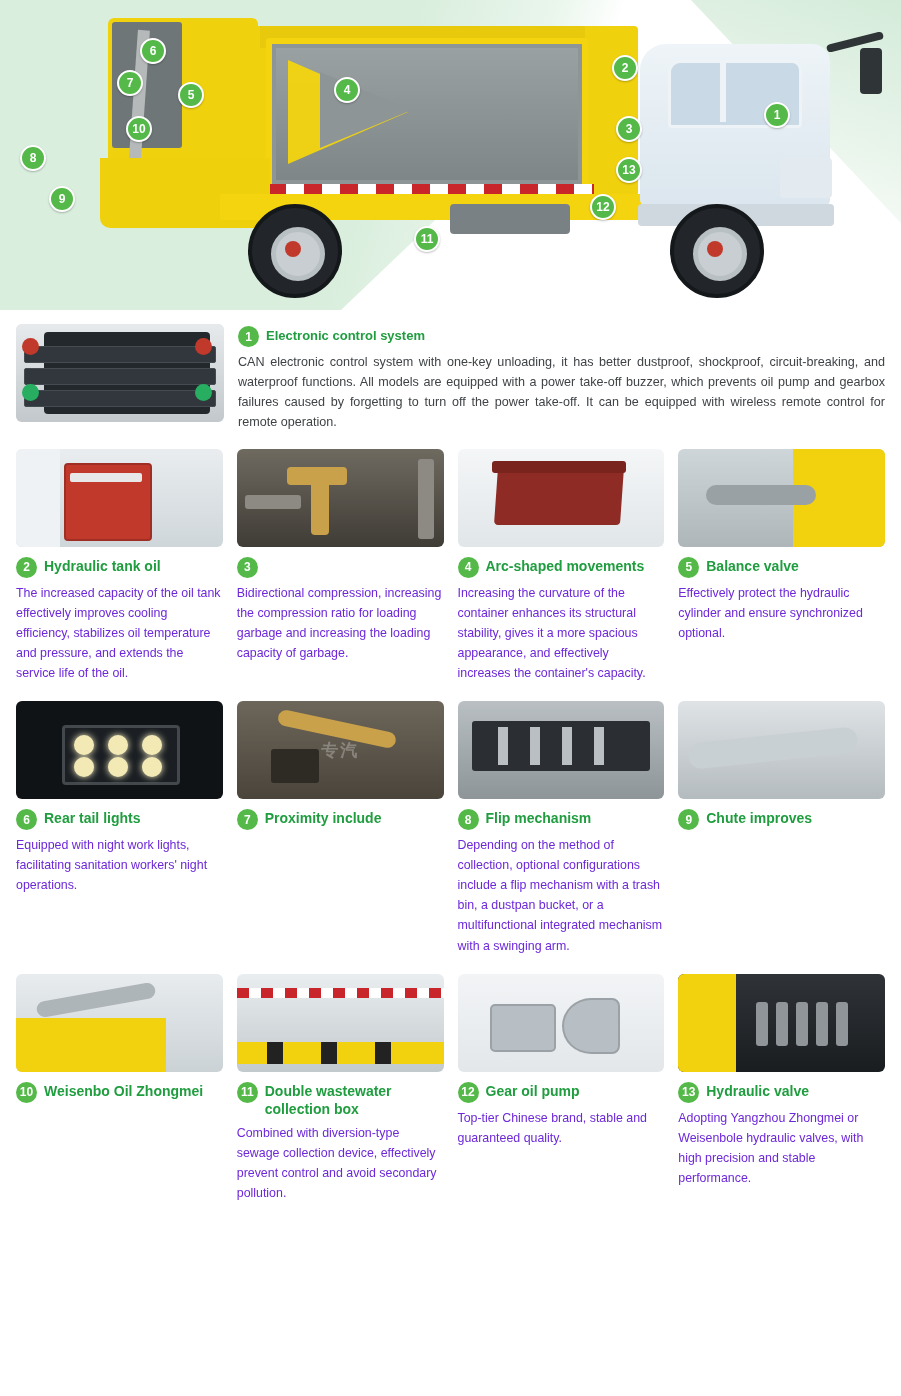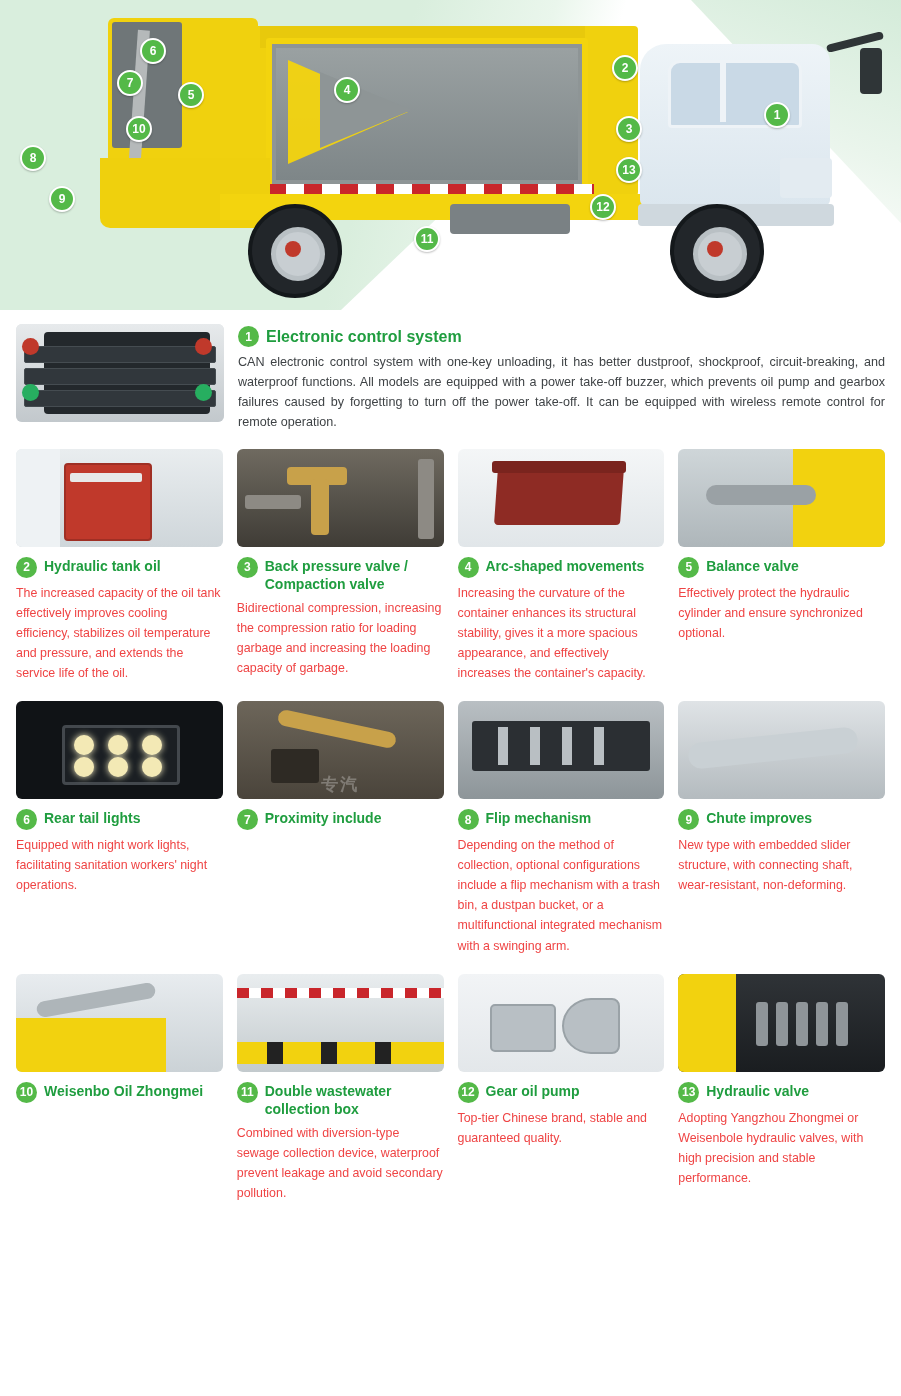--- a/index.html
+++ b/index.html
@@ -93,32 +93,32 @@
   .panel-face{position:absolute;left:28px;top:8px;right:14px;bottom:8px;background:#23282c;border-radius:4px;}
   .panel-row{position:absolute;left:8px;right:8px;height:15px;background:#31373c;border-radius:2px;border:1px solid #454c51;}
   .knob{position:absolute;width:17px;height:17px;border-radius:50%;}
   .sec1-txt{flex:1 1 auto;padding-top:2px;}
   .sec-head{display:flex;align-items:center;gap:7px;}
   .num{
     width:21px;height:21px;border-radius:50%;background:#54b948;color:#fff;
     font-size:12px;font-weight:bold;display:flex;align-items:center;justify-content:center;flex:0 0 auto;
   }
   .h-title{color:#1f9d3f;font-size:15.5px;font-weight:bold;line-height:1.25;}
-  .sec1 .h-title{font-size:16px;}
+  .sec1 .h-title{font-size:13px;}
   .body-txt{color:#3f4346;font-size:12.6px;line-height:1.58;margin-top:6px;text-align:justify;}
 
   
   .grid{
     margin:16px 16px 0 16px;display:grid;grid-template-columns:repeat(4,1fr);column-gap:14px;
   }
   .card{display:flex;flex-direction:column;}
   .thumb{height:98px;border-radius:6px;overflow:hidden;position:relative;background:#dfe3e6;}
   .card-head{display:flex;align-items:flex-start;gap:7px;margin-top:10px;}
   .card-title{color:#1f9d3f;font-size:14px;font-weight:bold;line-height:1.3;}
-  .card-body{color:#ef4444;font-size:12.4px;line-height:1.62;margin-top:5px;}
+  .card-body{color:#6d28d9;font-size:12.4px;line-height:1.62;margin-top:5px;}
   .row2{margin-top:18px;}
   .row3{margin-top:18px;}
 
   
   .thA{background:linear-gradient(180deg,#e9edef 0%,#cfd6da 100%);}
   .thA .box{position:absolute;left:48px;top:14px;width:84px;height:74px;background:#c0392b;border-radius:4px;border:2px solid #9f2f24;}
   .thA .bar{position:absolute;left:54px;top:24px;width:72px;height:9px;background:#e8e8e8;border-radius:2px;}
   .thA .left{position:absolute;left:0;top:0;width:44px;height:98px;background:#eef2f4;}
 
   .thB{background:linear-gradient(180deg,#6f6a60,#3f3c36);}
@@ -157,21 +157,21 @@
   .thJ .yel{position:absolute;left:0;bottom:8px;width:100%;height:22px;background:#f2d20f;}
   .thJ .blk{position:absolute;bottom:8px;width:16px;height:22px;background:#222;}
 
   .thK{background:linear-gradient(180deg,#f2f4f6,#e3e7ea);}
   .thK .pump{position:absolute;width:62px;height:44px;background:#b8bfc4;border-radius:5px;border:2px solid #9aa2a7;}
 
   .thL{background:linear-gradient(180deg,#2f3337,#1a1d20);}
   .thL .yel{position:absolute;left:0;top:0;width:58px;height:98px;background:#f2d20f;}
   .thL .valve{position:absolute;width:12px;height:44px;background:#8f9599;border-radius:3px;}
 
-  .wm{position:absolute;left:50%;top:50%;transform:translate(-50%,-50%);color:rgba(255,255,255,.28);font-size:17px;font-weight:bold;letter-spacing:2px;white-space:nowrap;margin-top:34px;}
+  .wm{position:absolute;left:50%;top:50%;transform:translate(-50%,-50%);color:rgba(255,255,255,.28);font-size:17px;font-weight:bold;letter-spacing:2px;white-space:nowrap;}
 </style>
 </head>
 <body>
 
 <div class="page">
 
   <div class="hero">
     <div class="hero-bg-green"></div>
     <div class="hero-bg-white-wedge"></div>
     <div class="hero-bg-green2"></div>
@@ -261,21 +261,20 @@
 
     <div class="card">
       <div class="thumb thB">
         <div class="pipe" style="left:50px;top:18px;width:60px;height:18px;"></div>
         <div class="pipe" style="left:74px;top:30px;width:18px;height:56px;"></div>
         <div class="pipe2" style="left:8px;top:46px;width:56px;height:14px;"></div>
         <div class="pipe2" style="right:10px;top:10px;width:16px;height:80px;"></div>
       </div>
       <div class="card-head">
         <div class="num">3</div>
-        <div class="card-title">Back pressure valve / Compaction valve</div>
       </div>
       <div class="card-body">Bidirectional compression, increasing the compression ratio for loading garbage and increasing the loading capacity of garbage.</div>
     </div>
 
     <div class="card">
       <div class="thumb thC">
         <div class="bin"></div>
           <div class="lid"></div>
       </div>
       <div class="card-head">
@@ -345,21 +344,20 @@
     </div>
 
     <div class="card">
       <div class="thumb thH">
         <div class="tube"></div>
       </div>
       <div class="card-head">
         <div class="num">9</div>
         <div class="card-title">Chute improves</div>
       </div>
-      <div class="card-body">New type with embedded slider structure, with connecting shaft, wear-resistant, non-deforming.</div>
     </div>
   </div>
 
   <div class="grid row3">
 
     <div class="card">
       <div class="thumb thI">
         <div class="yl"></div>
           <div class="cyl"></div>
       </div>
@@ -374,21 +372,21 @@
         <div class="stripe"></div>
         <div class="yel"></div>
         <div class="blk" style="left:30px"></div>
         <div class="blk" style="left:84px"></div>
         <div class="blk" style="left:138px"></div>
       </div>
       <div class="card-head">
         <div class="num">11</div>
         <div class="card-title">Double wastewater collection box</div>
       </div>
-      <div class="card-body">Combined with diversion-type sewage collection device, waterproof prevent leakage and avoid secondary pollution.</div>
+      <div class="card-body">Combined with diversion-type sewage collection device, effectively prevent control and avoid secondary pollution.</div>
     </div>
 
     <div class="card">
       <div class="thumb thK">
         <div class="pump" style="left:32px;top:30px"></div>
         <div class="pump" style="left:104px;top:24px;width:54px;height:52px;border-radius:50% 8px 8px 50%"></div>
       </div>
       <div class="card-head">
         <div class="num">12</div>
         <div class="card-title">Gear oil pump</div>

